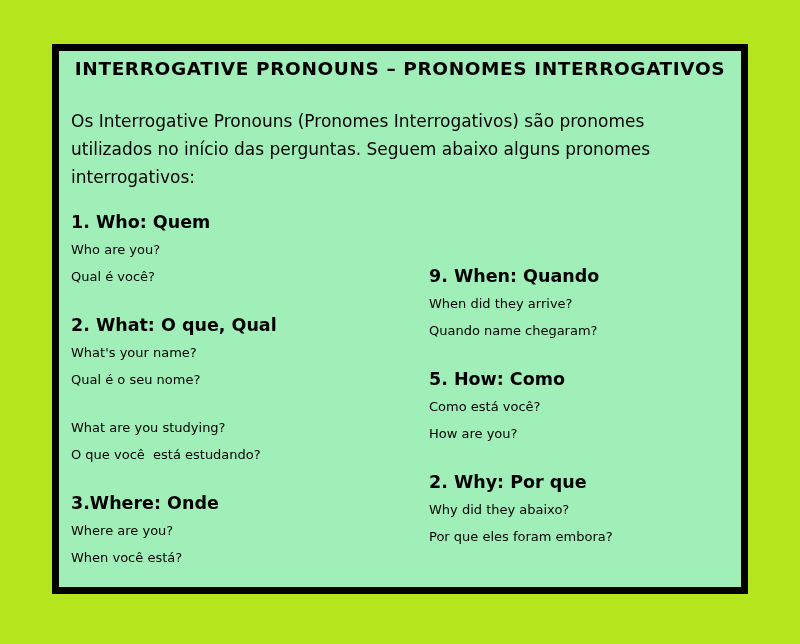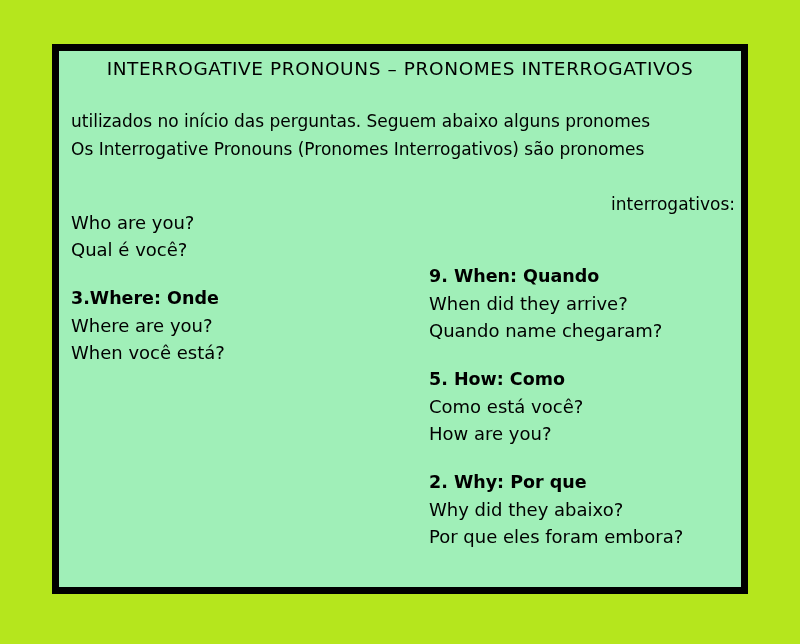--- a/index.html
+++ b/index.html
@@ -34,39 +34,38 @@
     padding: 0;
   }
 
   #slide-title {
     position: absolute;
     left: 0;
     top: 7px;
     width: 100%;
     text-align: center;
     font-size: 18.5px;
-    font-weight: normal;
+    font-weight: bold;
     letter-spacing: 0.6px;
     color: #000000;
     white-space: nowrap;
   }
 
   #intro-paragraph {
     position: absolute;
     left: 12px;
     top: 56px;
     width: 664px;
     text-align: justify;
     font-size: 17px;
     line-height: 28px;
     color: #000000;
   }
   #intro-paragraph .last-line {
-    text-align: right;
-    margin-top: 27px;
+    text-align: left;
   }
 
   .column {
     position: absolute;
     color: #000000;
   }
   #column-left {
     left: 12px;
     top: 158px;
     width: 350px;
@@ -84,50 +83,59 @@
     margin-bottom: 0;
   }
 
   .entry-heading {
     font-size: 17.5px;
     font-weight: bold;
     line-height: 27px;
     white-space: pre;
   }
   .entry-line {
-    font-size: 18px;
+    font-size: 13px;
     line-height: 27px;
     white-space: pre;
   }
 
   .extra-gap {
     height: 21px;
   }
 </style>
 </head>
 <body>
 
 <div id="slide-frame">
   <div id="slide-inner">
 
     <div id="slide-title">INTERROGATIVE PRONOUNS – PRONOMES INTERROGATIVOS</div>
 
     <div id="intro-paragraph">
+      <div>Os  Interrogative  Pronouns  (Pronomes  Interrogativos)  são  pronomes</div>
       <div>utilizados  no  início  das  perguntas.  Seguem  abaixo  alguns  pronomes</div>
-      <div>Os  Interrogative  Pronouns  (Pronomes  Interrogativos)  são  pronomes</div>
       <div class="last-line">interrogativos:</div>
     </div>
 
     <div class="column" id="column-left">
 
       <div class="pronoun-entry">
+        <div class="entry-heading">1. Who: Quem</div>
         <div class="entry-line">Who are you?</div>
         <div class="entry-line">Qual é você?</div>
       </div>
 
+      <div class="pronoun-entry">
+        <div class="entry-heading">2. What: O que, Qual</div>
+        <div class="entry-line">What's your name?</div>
+        <div class="entry-line">Qual é o seu nome?</div>
+        <div class="extra-gap"></div>
+        <div class="entry-line">What are you studying?</div>
+        <div class="entry-line">O que você  está estudando?</div>
+      </div>
 
       <div class="pronoun-entry">
         <div class="entry-heading">3.Where: Onde</div>
         <div class="entry-line">Where are you?</div>
         <div class="entry-line">When você está?</div>
       </div>
 
     </div>
 
     <div class="column" id="column-right">

